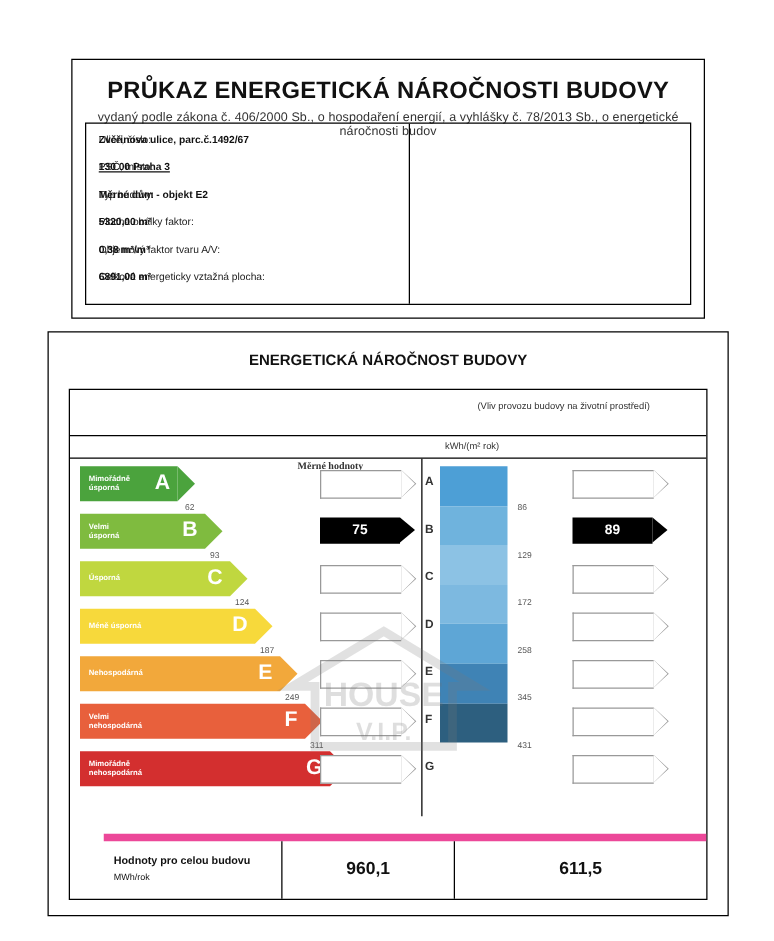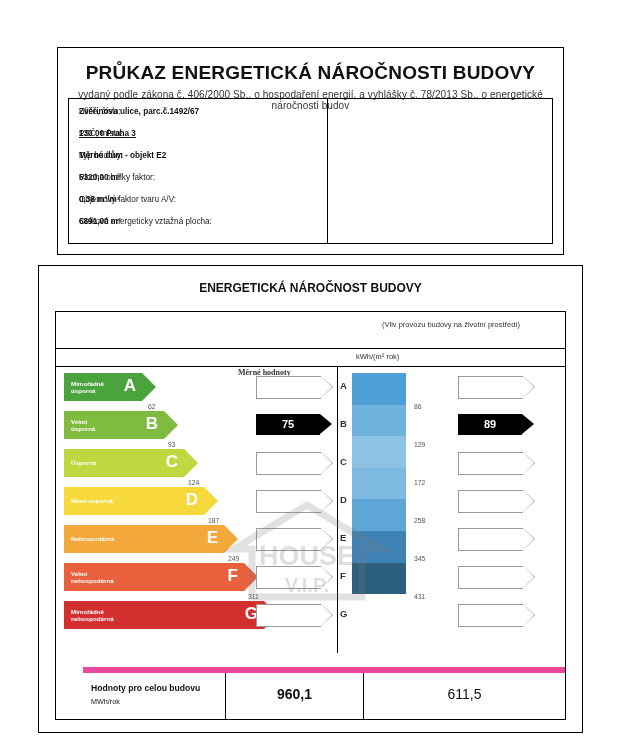--- a/index.html
+++ b/index.html
@@ -101,21 +101,21 @@
   
   .vdiv{position:absolute;left:281px;top:0;bottom:0;width:1px;background:#000;}
 
   
   .totals{position:absolute;left:0;right:0;bottom:0;height:46px;border-top:6px solid #ec4899;margin-left:27px;}
   .totals .c{position:absolute;top:0;height:100%;box-sizing:border-box;}
   .totals .c1{left:0;width:143px;padding:10px 0 0 8px;border-right:1px solid #000;}
   .totals .c1 .l1{font-weight:bold;font-size:8.6px;}
   .totals .c1 .l2{font-size:7.2px;margin-top:4px;}
   .totals .c2{left:143px;width:138px;border-right:1px solid #000;text-align:center;padding-top:13px;font-weight:bold;font-size:14px;}
-  .totals .c3{left:281px;right:0;text-align:center;padding-top:13px;font-weight:normal;font-size:14px;}
+  .totals .c3{left:281px;right:0;text-align:center;padding-top:13px;font-weight:bold;font-size:14px;}
 
   
   .wm{position:absolute;left:212px;top:497px;width:190px;height:115px;opacity:.22;pointer-events:none;}
   .wm svg{width:100%;height:100%;}
 </style>
 </head>
 <body>
 
 <div class="page">
 

